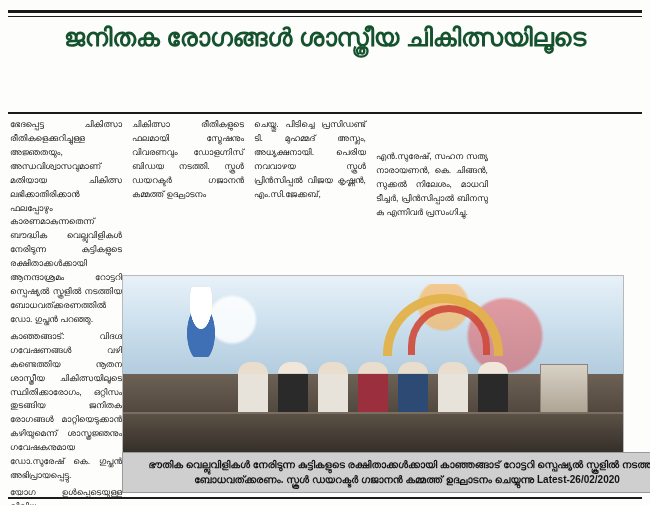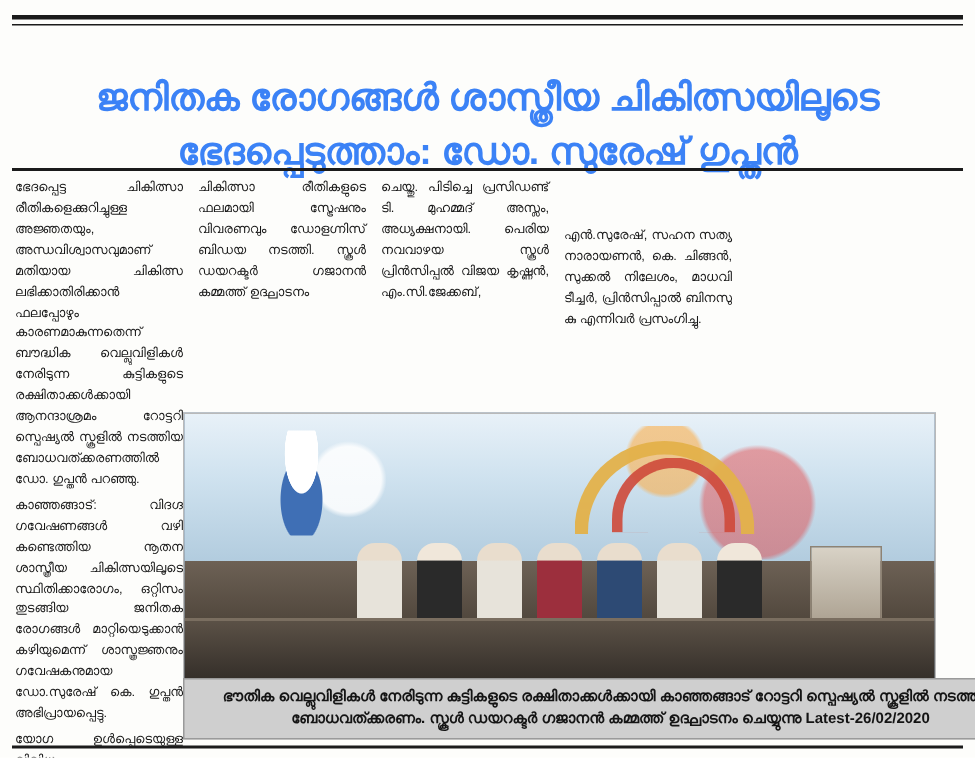--- a/index.html
+++ b/index.html
@@ -37,27 +37,26 @@
     height: 1px;
     background: #1b1b1b;
     top: 16px;
   }
   .headline {
     position: absolute;
     left: 12px;
     right: 12px;
     top: 20px;
     text-align: center;
-    color: #3b82f6;
+    color: #14532d;
     font-weight: bold;
     font-size: 25px;
     line-height: 1.42;
     letter-spacing: -0.2px;
     font-family: "Liberation Sans", sans-serif;
-    margin-top: 28px;
   }
   .headline .ln {
     display: block;
     white-space: nowrap;
   }
   .rule-under {
     position: absolute;
     left: 8px;
     right: 8px;
     top: 112px;
@@ -235,21 +234,20 @@
 </head>
 <body>
 
 <div class="page">
 
   <div class="rule-top"></div>
   <div class="rule-top2"></div>
 
   <div class="headline">
     <span class="ln">ജനിതക രോഗങ്ങൾ ശാസ്ത്രീയ ചികിത്സയിലൂടെ</span>
-    <span class="ln">ഭേദപ്പെടുത്താം: ഡോ. സുരേഷ് ഗുപ്തൻ</span>
   </div>
 
   <div class="rule-under"></div>
 
   <div class="cols">
 
     <div class="col col-1">
       <p>ഭേദപ്പെട്ട ചികിത്സാ രീതികളെക്കുറിച്ചുള്ള അജ്ഞതയും, അന്ധവിശ്വാസവുമാണ് മതിയായ ചികിത്സ ലഭിക്കാതിരിക്കാൻ ഫലപ്പോഴും കാരണമാകുന്നതെന്ന് ബൗദ്ധിക വെല്ലുവിളികൾ നേരിടുന്ന കുട്ടികളുടെ രക്ഷിതാക്കൾക്കായി ആനന്ദാശ്രമം റോട്ടറി സ്പെഷ്യൽ സ്കൂളിൽ നടത്തിയ ബോധവത്ക്കരണത്തിൽ ഡോ. ഗുപ്തൻ പറഞ്ഞു.</p>
       <p>കാഞ്ഞങ്ങാട്: വിദഗ്ദ ഗവേഷണങ്ങൾ വഴി കണ്ടെത്തിയ നൂതന ശാസ്ത്രീയ ചികിത്സയിലൂടെ സ്ഥിതിക്കാരോഗം, ഒറ്റിസം തുടങ്ങിയ ജനിതക രോഗങ്ങൾ മാറ്റിയെടുക്കാൻ കഴിയുമെന്ന് ശാസ്ത്രജ്ഞനും ഗവേഷകനുമായ ഡോ.സുരേഷ് കെ. ഗുപ്തൻ അഭിപ്രായപ്പെട്ടു.</p>
       <p>യോഗ ഉൾപ്പെടെയുള്ള വിവിധ</p>

